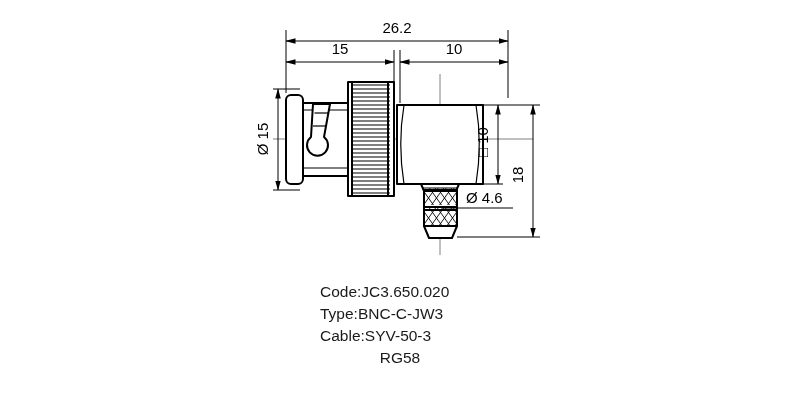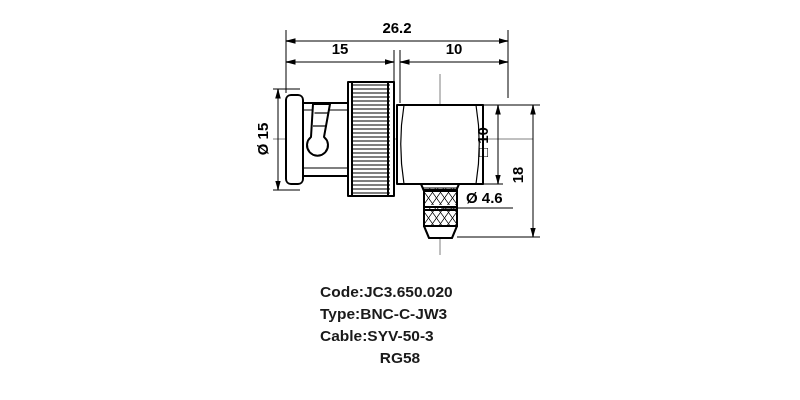--- a/index.html
+++ b/index.html
@@ -13,21 +13,20 @@
     font-family: "Liberation Sans", sans-serif;
     position: relative;
     overflow: hidden;
   }
   #drawing-root {
     position: absolute;
     left: 0;
     top: 0;
     width: 800px;
     height: 400px;
-    font-weight: bold;
   }
   svg#technical-drawing {
     display: block;
     width: 800px;
     height: 400px;
   }
   .dim-text {
     font-family: "Liberation Sans", sans-serif;
     font-size: 15px;
     fill: #000000;

